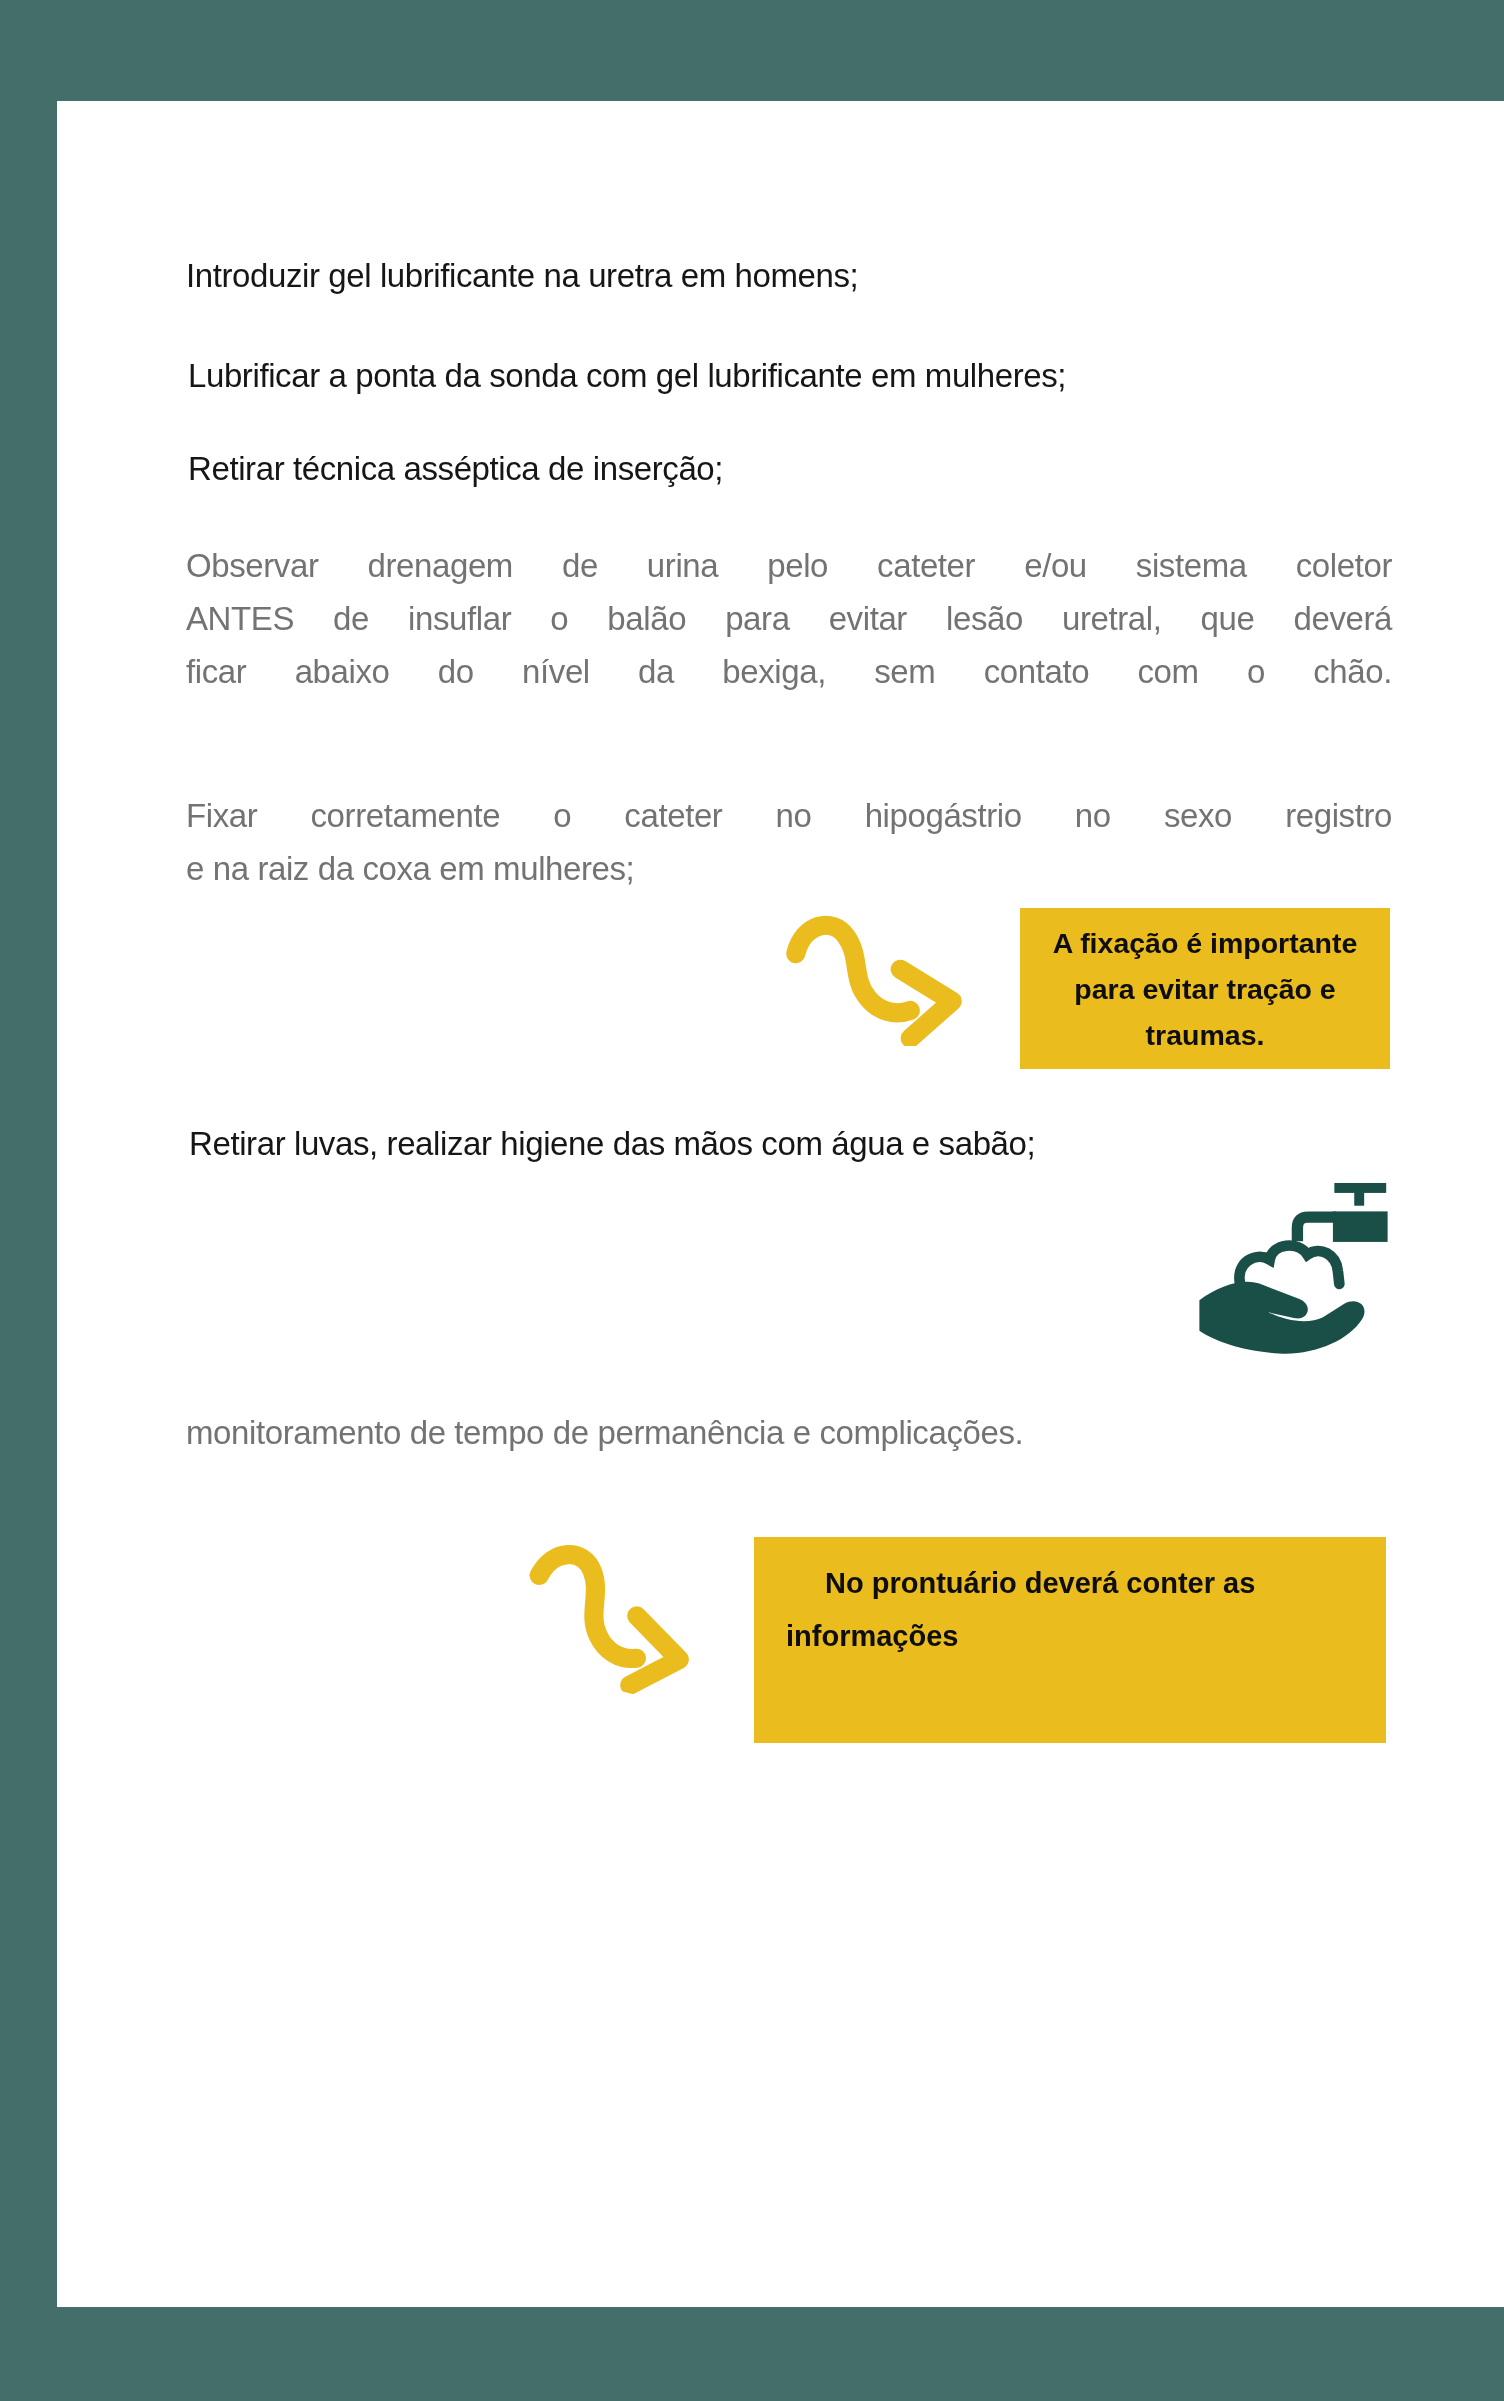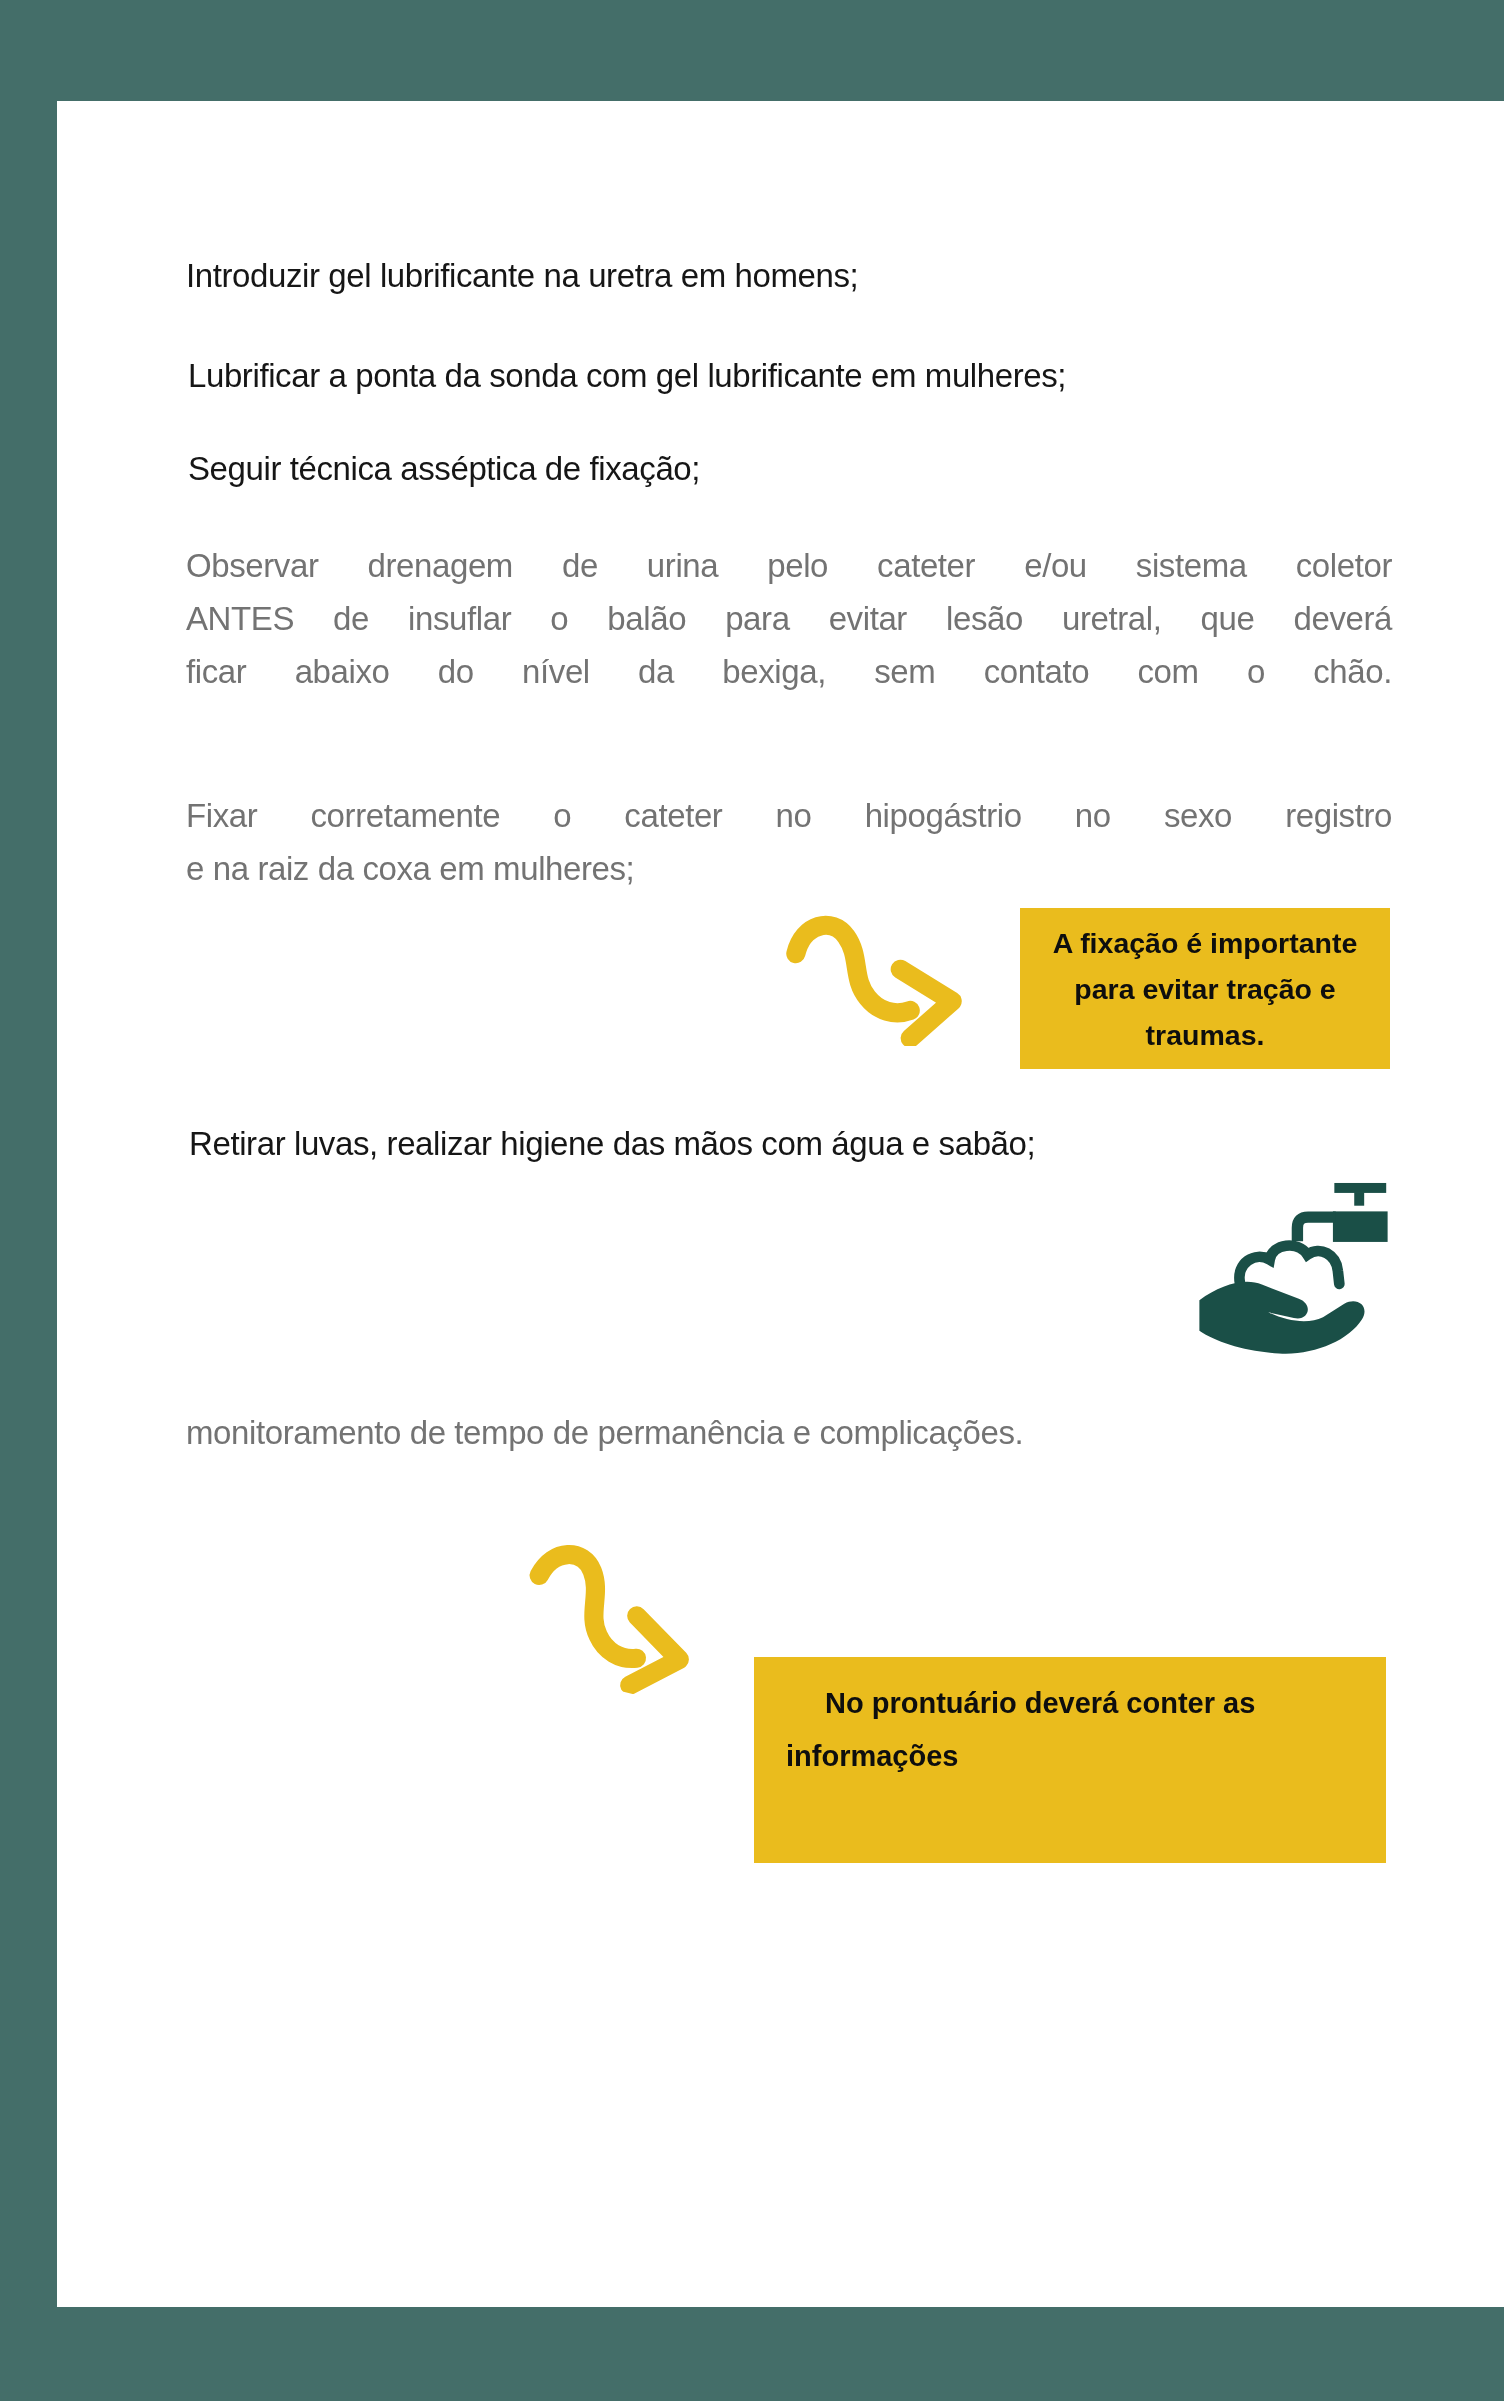--- a/index.html
+++ b/index.html
@@ -43,21 +43,21 @@
   }
   .callout-1{
     left:963px;top:807px;width:370px;height:161px;
     font-size:28.5px;line-height:46px;
     text-align:center;
     white-space:pre-line;
     padding-top:12px;
     box-sizing:border-box;
   }
   .callout-2{
-    left:697px;top:1556px;width:632px;height:206px;
+    left:697px;top:1436px;width:632px;height:206px;
     font-size:29px;line-height:53px;
     padding:20px 28.5px 0 32px;
     text-indent:39px;
     box-sizing:border-box;
     white-space:pre-line;
   }
   .arrow{
     position:absolute;width:192px;height:135px;
   }
   .arrow-1{left:721px;top:810px;}
@@ -68,21 +68,21 @@
 </style>
 </head>
 <body>
 
 <div class="paper">
 
   <div class="txt" style="left:129px;top:155px;">Introduzir gel lubrificante na uretra em homens;</div>
 
   <div class="txt" style="left:131px;top:255px;">Lubrificar a ponta da sonda com gel lubrificante em mulheres;</div>
 
-  <div class="txt" style="left:131px;top:348px;">Seguir técnica asséptica de fixação;</div>
+  <div class="txt" style="left:131px;top:348px;">Retirar técnica asséptica de inserção;</div>
 
   <div class="para" style="left:129px;top:438px;">
       <div class="jline">Observar drenagem de urina pelo cateter e/ou sistema coletor</div>
       <div class="jline">ANTES de insuflar o balão para evitar lesão uretral, que deverá</div>
       <div class="jline">ficar abaixo do nível da bexiga, sem contato com o chão.</div>
     </div>
 
   <div class="para" style="left:129px;top:688px;">
       <div class="jline">Fixar corretamente o cateter no hipogástrio no sexo registro</div>
       <div>e na raiz da coxa em mulheres;</div>

